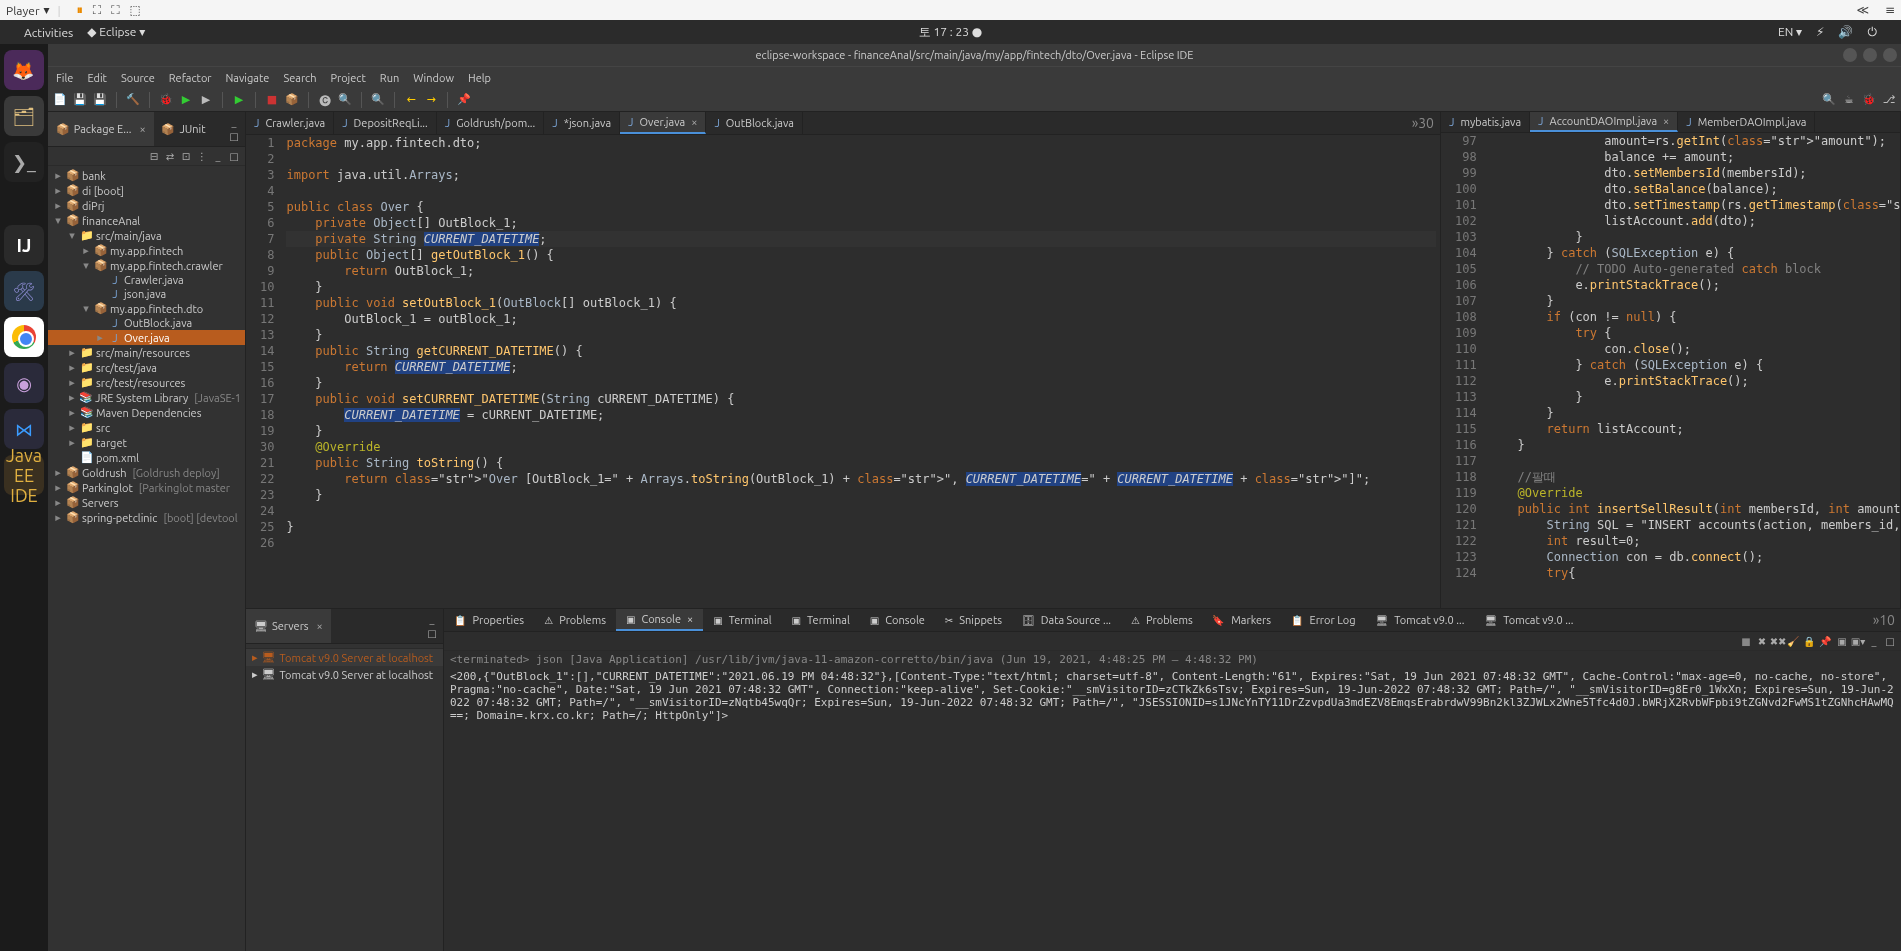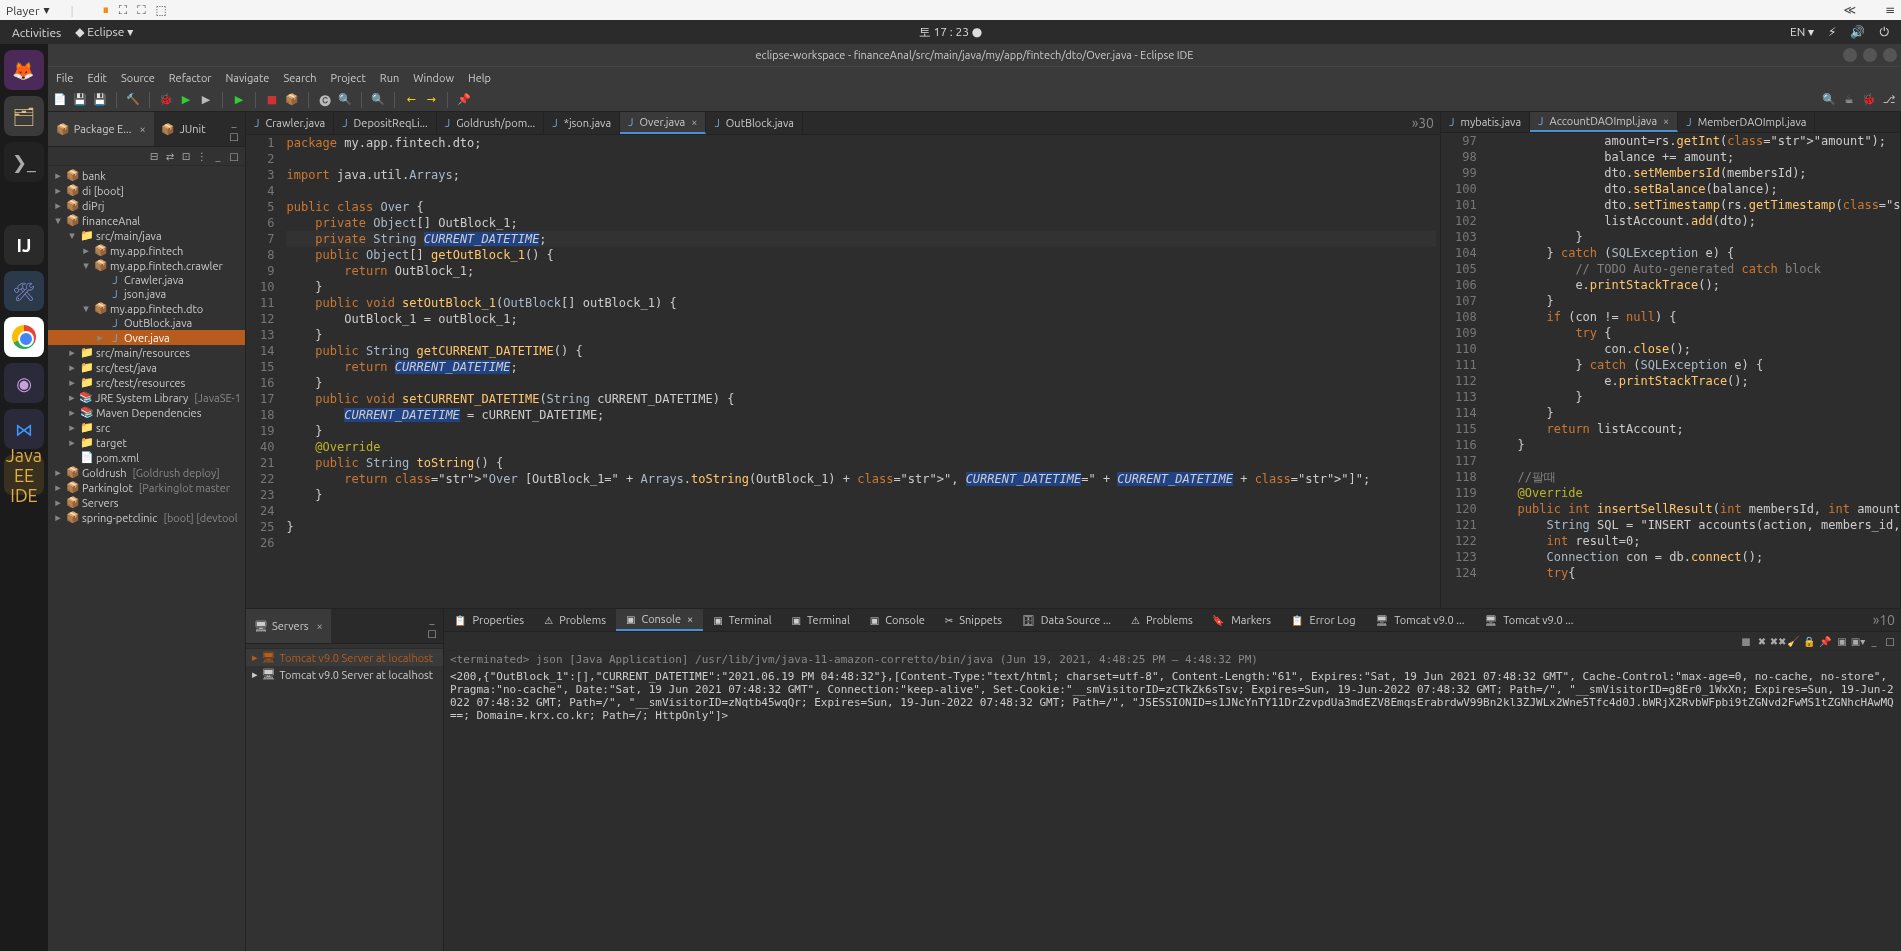--- a/index.html
+++ b/index.html
@@ -5,26 +5,26 @@
 * { box-sizing: border-box; margin: 0; padding: 0; }
 body {
   font-family: "Ubuntu", "DejaVu Sans", sans-serif;
   font-size: 12px;
   background: #2d2d2d;
   color: #ccc;
   overflow: hidden;
   width: 1901px;
   height: 951px;
 }
-.winbar { background:#f5f5f5; height:20px; display:flex; align-items:center; gap:21px; padding:0 6px; color:#333; }
+.winbar { background:#f5f5f5; height:20px; display:flex; align-items:center; gap:8px; padding:0 6px; color:#333; }
 .winbar-btn { display:flex; align-items:center; gap:4px; }
 .winbar-icons { display:flex; gap:10px; margin-left:8px; color:#444; }
 .winbar-right { margin-left:auto; color:#444; }
 
-.topbar { background:#2b2b2b; height:24px; display:flex; align-items:center; padding:0 12px; gap:14px; color:#ddd; }
+.topbar { background:#2b2b2b; height:24px; display:flex; align-items:center; padding:0 24px; gap:14px; color:#ddd; }
 .topbar .center { position:absolute; left:50%; transform:translateX(-50%); display:flex; gap:6px; align-items:center; }
 .topbar .right { margin-left:auto; display:flex; gap:14px; align-items:center; }
 
 .launcher { position:absolute; left:0; top:44px; width:48px; bottom:0; background:#1b1b1b; display:flex; flex-direction:column; align-items:center; padding-top:6px; gap:6px; }
 .launcher .app { width:40px; height:40px; border-radius:8px; display:flex; align-items:center; justify-content:center; font-size:18px; }
 .app-ff { background:#4b2a5a; color:#ff9500; }
 .app-files { background:#3a3a3a; color:#e0c080; }
 .app-term { background:#222; color:#aaa; }
 .app-ij { background:#2a2a2a; color:#fff; font-weight:bold; font-size:13px;margin-top:37px; }
 .app-tool { background:#2a3a4a; color:#88c; }
@@ -406,21 +406,21 @@
                 <div>10</div>
                 <div>11</div>
                 <div>12</div>
                 <div>13</div>
                 <div>14</div>
                 <div>15</div>
                 <div>16</div>
                 <div>17</div>
                 <div>18</div>
                 <div>19</div>
-                <div>40</div>
+                <div>30</div>
                 <div>21</div>
                 <div>22</div>
                 <div>23</div>
                 <div>24</div>
                 <div>25</div>
                 <div>26</div>
               </div>
             <div class="code-body" id="code-left"><div><span class="kw">package</span> my.app.fintech.dto;</div><div>&nbsp;</div><div><span class="kw">import</span> java.util.<span class="type">Arrays</span>;</div><div>&nbsp;</div><div><span class="kw">public</span> <span class="kw">class</span> <span class="type">Over</span> {</div><div>    <span class="kw">private</span> <span class="type">Object</span>[] OutBlock_1;</div><div class="hl-line">    <span class="kw">private</span> <span class="type">String</span> <span class="hl">CURRENT_DATETIME</span>;</div><div>    <span class="kw">public</span> <span class="type">Object</span>[] <span class="method">getOutBlock_1</span>() {</div><div>        <span class="kw">return</span> OutBlock_1;</div><div>    }</div><div>    <span class="kw">public</span> <span class="kw">void</span> <span class="method">setOutBlock_1</span>(<span class="type">OutBlock</span>[] outBlock_1) {</div><div>        OutBlock_1 = outBlock_1;</div><div>    }</div><div>    <span class="kw">public</span> <span class="type">String</span> <span class="method">getCURRENT_DATETIME</span>() {</div><div>        <span class="kw">return</span> <span class="hl">CURRENT_DATETIME</span>;</div><div>    }</div><div>    <span class="kw">public</span> <span class="kw">void</span> <span class="method">setCURRENT_DATETIME</span>(<span class="type">String</span> cURRENT_DATETIME) {</div><div>        <span class="hl">CURRENT_DATETIME</span> = cURRENT_DATETIME;</div><div>    }</div><div>    <span class="ann">@Override</span></div><div>    <span class="kw">public</span> <span class="type">String</span> <span class="method">toString</span>() {</div><div>        <span class="kw">return</span> <span <span="" class="kw">class</span>="str"&gt;"<span class="type">Over</span> [OutBlock_1=" + <span class="type">Arrays</span>.<span class="method">toString</span>(OutBlock_1) + <span <span="" class="kw">class</span>="str"&gt;", <span class="hl">CURRENT_DATETIME</span>=" + <span class="hl">CURRENT_DATETIME</span> + <span <span="" class="kw">class</span>="str"&gt;"]";</div><div>    }</div><div>    </div><div>}</div><div>&nbsp;</div></div>
           </div>
         </div>

